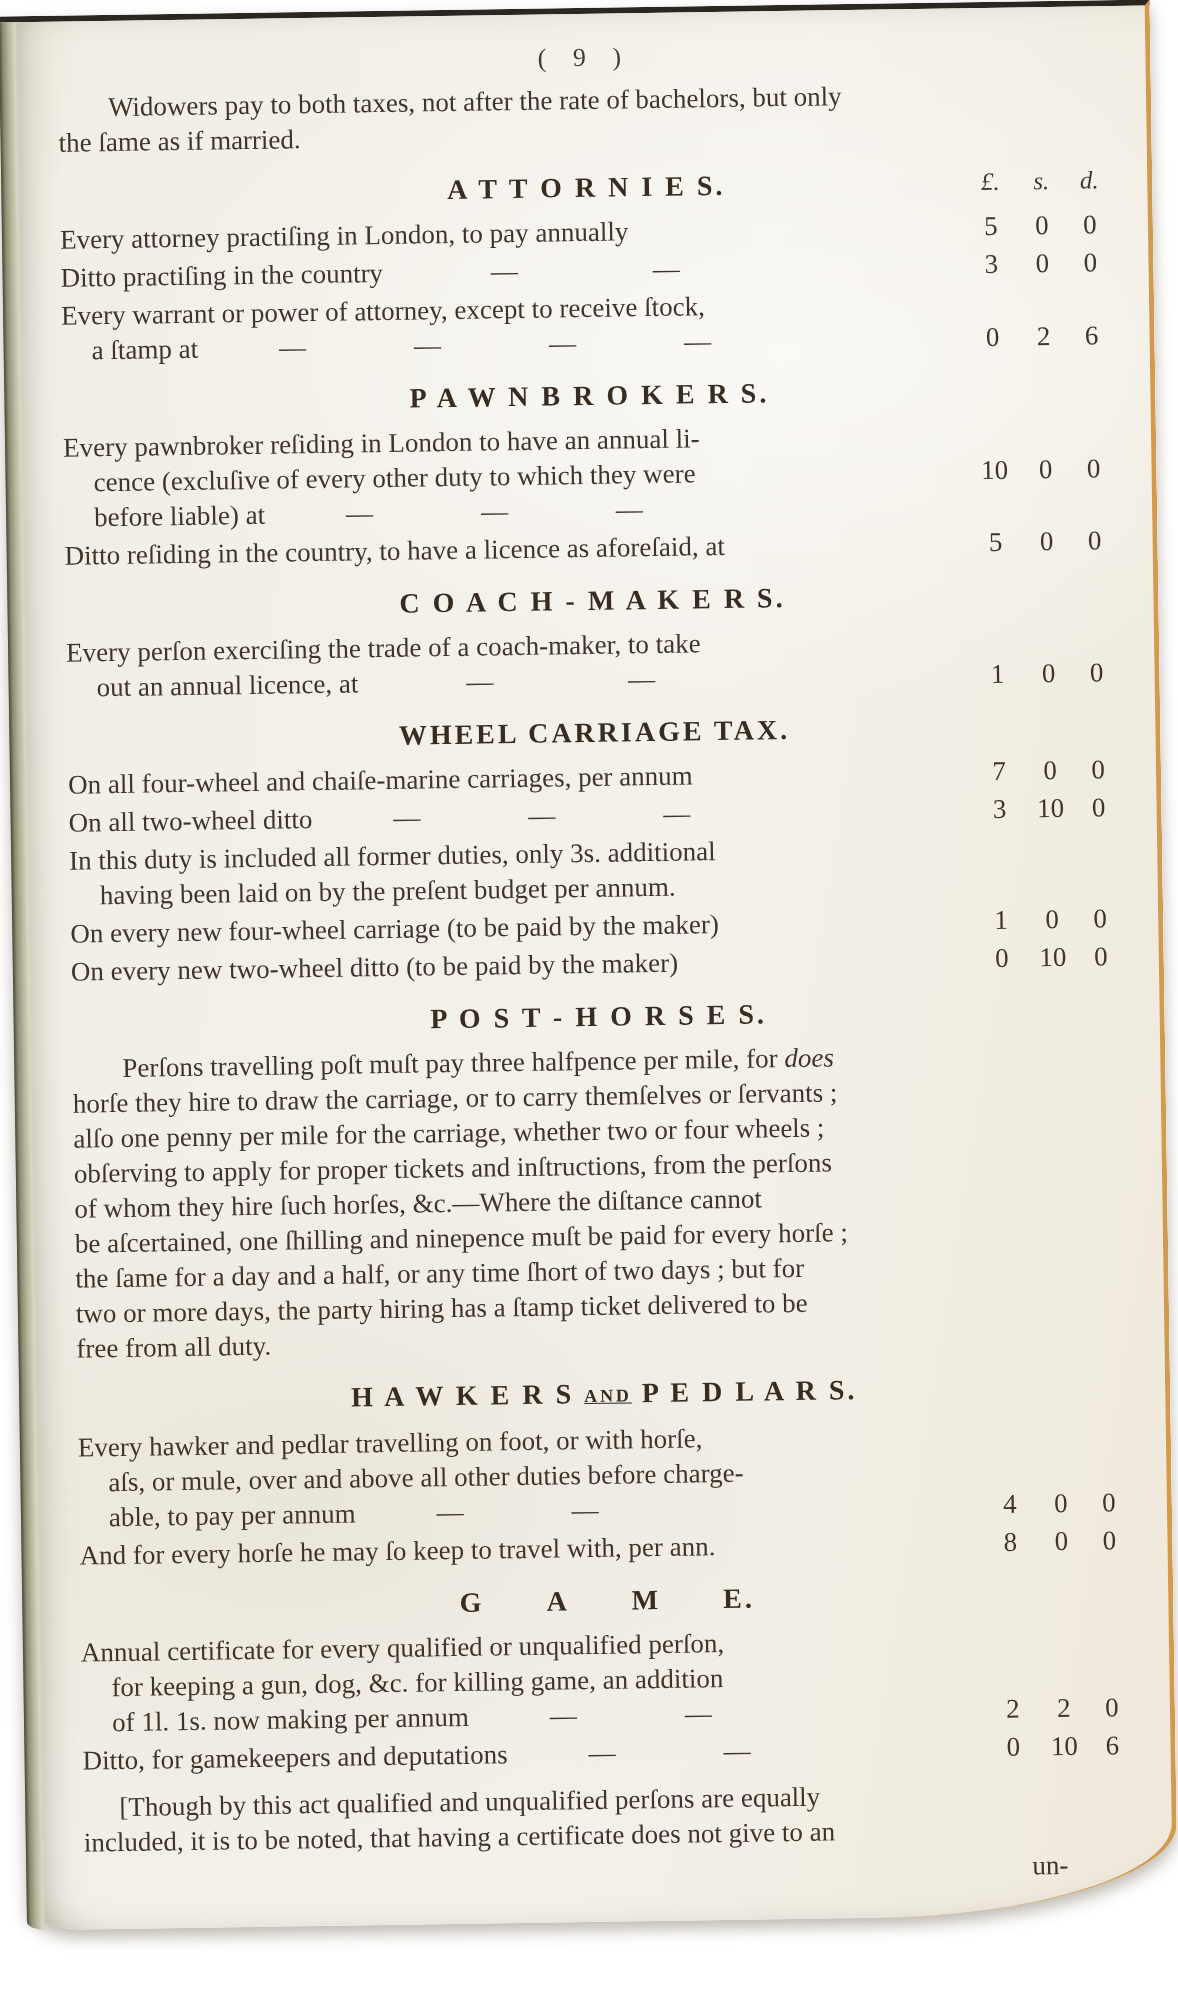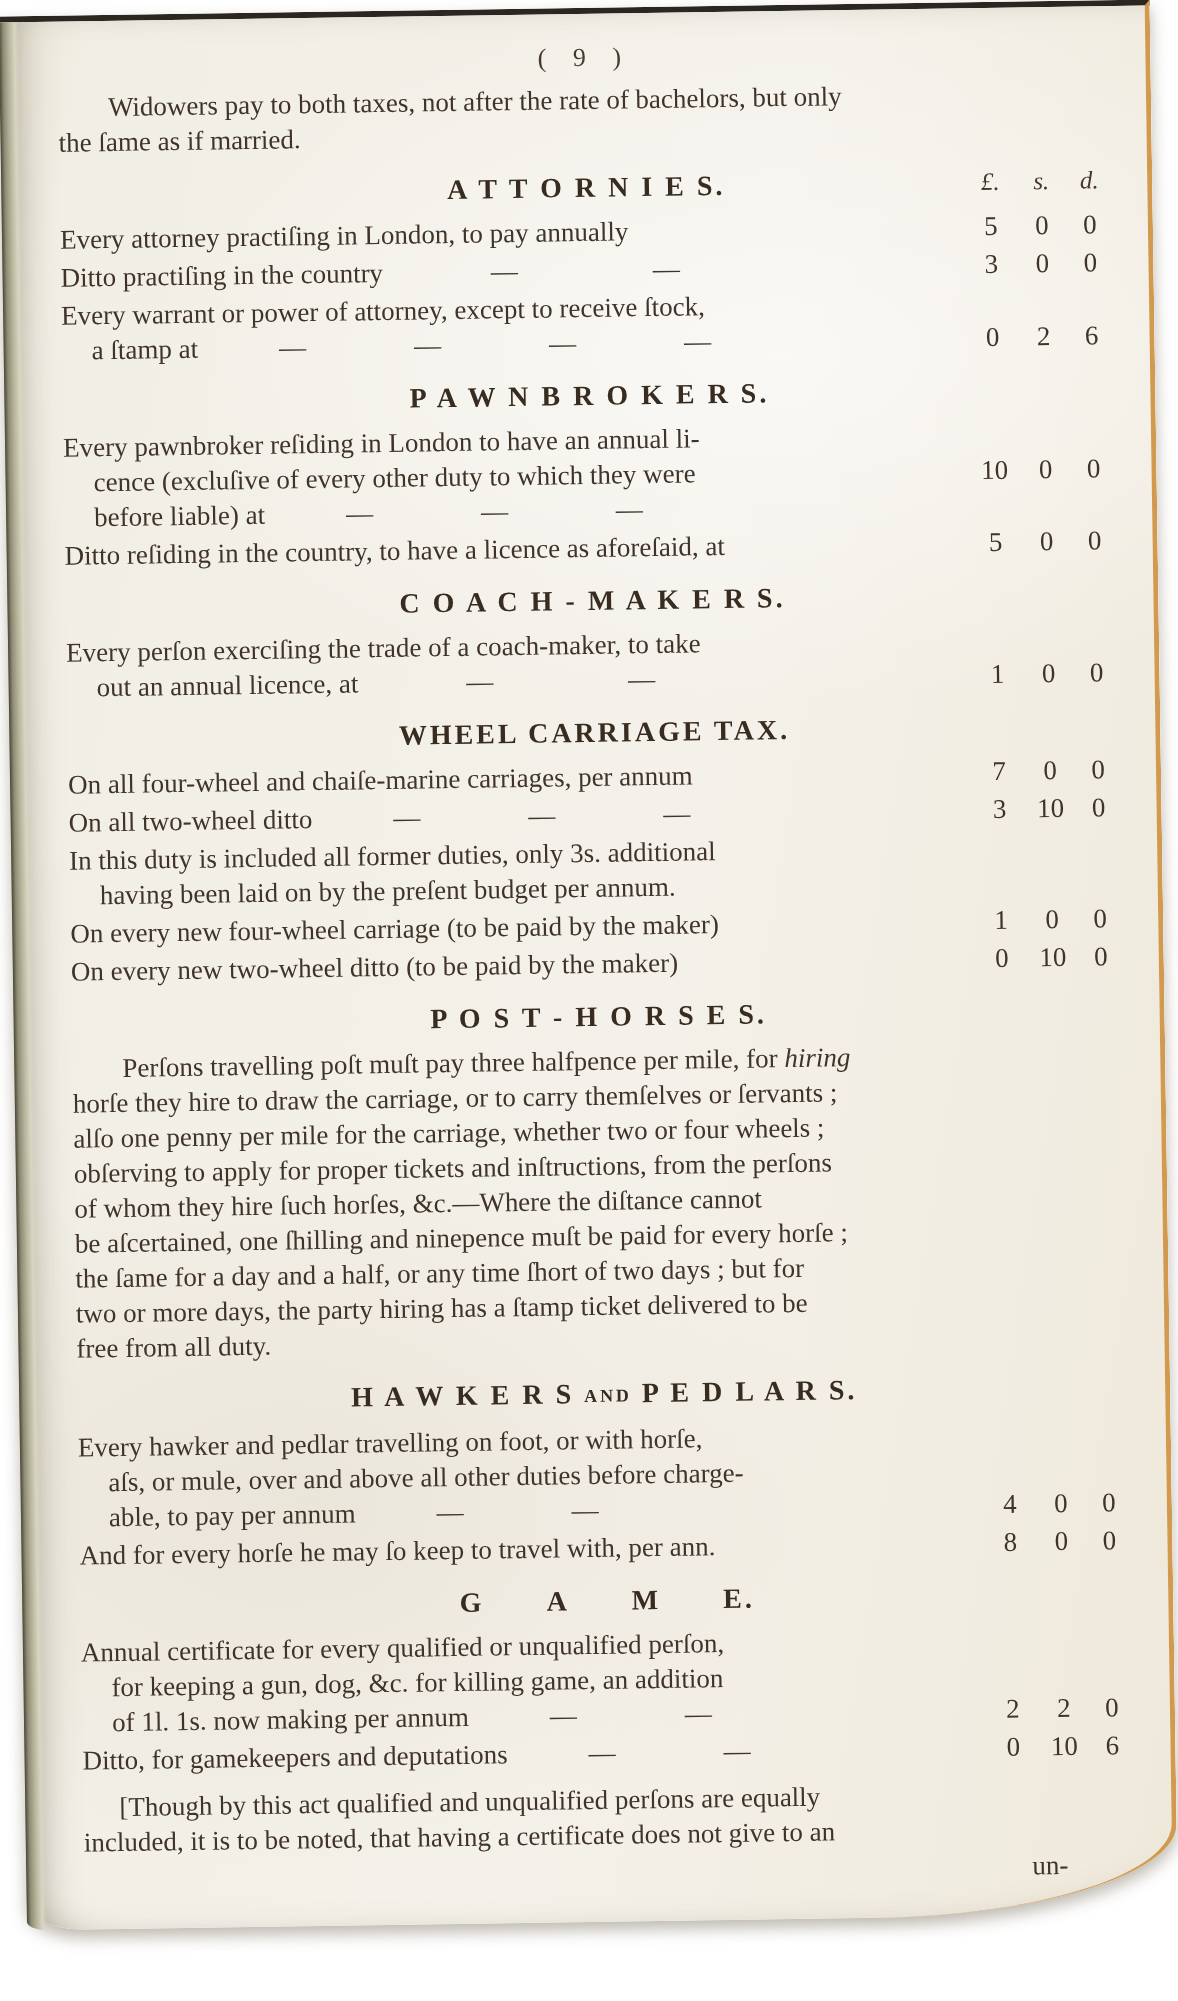--- a/index.html
+++ b/index.html
@@ -66,21 +66,21 @@
   .etext{
     flex:1;white-space:pre-line;margin:0;
     padding-left:30px;text-indent:-30px;
   }
   .amts{
     display:flex;flex:none;width:150px;
     align-self:flex-end;
   }
   .amts span{display:block;text-align:center;}
   .amts.up{margin-bottom:34px;}
-  .and-small{font-size:0.64em;letter-spacing:3px;vertical-align:1px;}
+  .and-small{font-size:0.64em;letter-spacing:3px;vertical-align:1px;text-decoration:underline;}
   .italic{font-style:italic;}
   .catchword{
     text-align:right;
     padding-right:70px;
     margin-top:2px;
   }
 </style>
 </head>
 <body>
 
@@ -199,21 +199,21 @@
         <div class="amts">
           <span class="col-l">0</span>
           <span class="col-s">10</span>
           <span class="col-d">0</span>
         </div>
       </div>
     </div>
 
     <div>
       <h2>P O S T - H O R S E S.</h2>
-      <p class="para indent-first"><span>Perſons travelling poſt muſt pay three halfpence per mile, for </span><span class="italic">hiring</span><span>
+      <p class="para indent-first"><span>Perſons travelling poſt muſt pay three halfpence per mile, for </span><span class="italic">does</span><span>
 horſe they hire to draw the carriage, or to carry themſelves or ſervants ;
 alſo one penny per mile for the carriage, whether two or four wheels ;
 obſerving to apply for proper tickets and inſtructions, from the perſons
 of whom they hire ſuch horſes, &amp;c.—Where the diſtance cannot
 be aſcertained, one ſhilling and ninepence muſt be paid for every horſe ;
 the ſame for a day and a half, or any time ſhort of two days ; but for
 two or more days, the party hiring has a ſtamp ticket delivered to be
 free from all duty.</span></p>
     </div>
 

